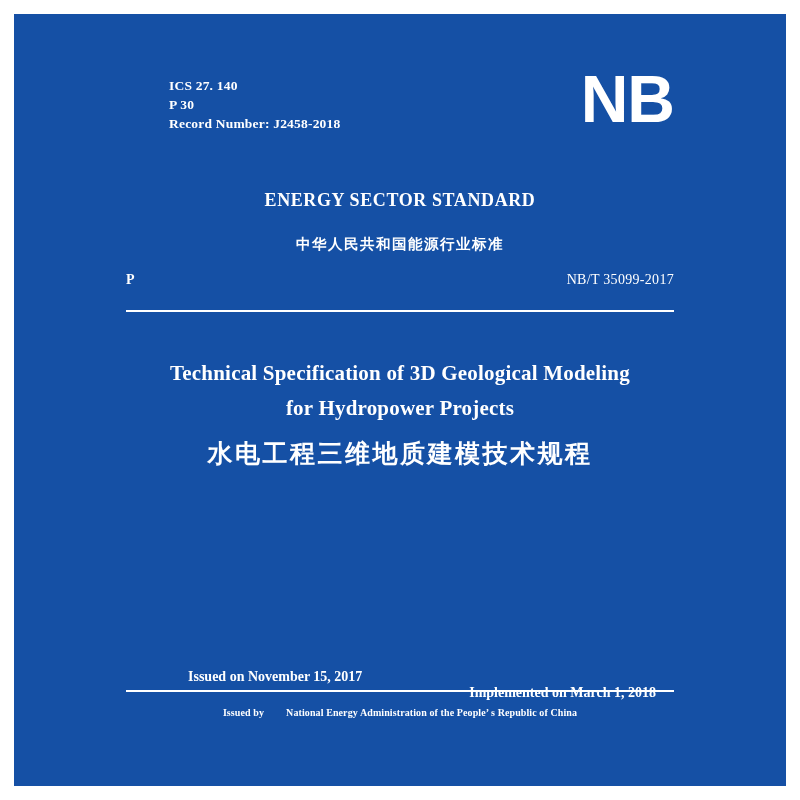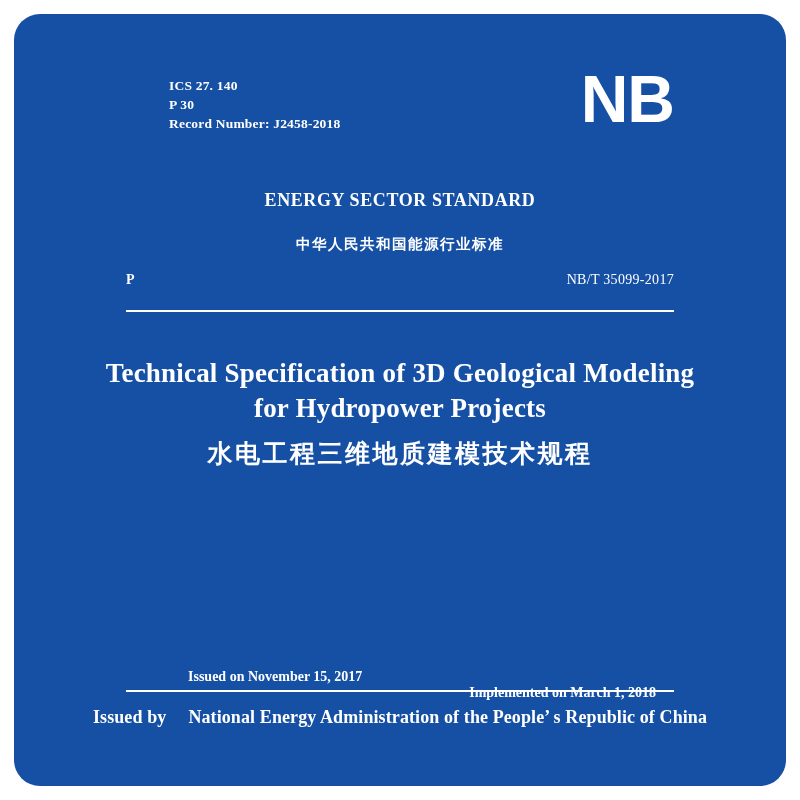--- a/index.html
+++ b/index.html
@@ -21,21 +21,20 @@
     background: #ffffff;
   }
   #cover {
     position: relative;
     width: 772px;
     height: 772px;
     background: #1550a5;
     box-sizing: border-box;
     color: #ffffff;
     overflow: hidden;
-    border-radius: 26px;
   }
   
   .top-row {
     position: absolute;
     left: 0;
     top: 62px;
     width: 100%;
     height: 90px;
   }
   .ics-block {
@@ -114,21 +113,21 @@
   
   .main-title {
     position: absolute;
     left: 60px;
     right: 60px;
     top: 342px;
     text-align: center;
   }
   .mt-en {
     font-weight: bold;
-    font-size: 27px;
+    font-size: 21px;
     line-height: 35px;
     letter-spacing: 0.2px;
   }
   .mt-cn {
     font-weight: bold;
     font-size: 25px;
     line-height: 40px;
     letter-spacing: 2.5px;
     margin-top: 8px;
   }
@@ -154,21 +153,21 @@
     top: 16px;
   }
   
   .issuer {
     position: absolute;
     left: 0;
     right: 0;
     top: 693px;
     text-align: center;
     font-weight: bold;
-    font-size: 18px;
+    font-size: 10px;
     letter-spacing: 0.1px;
   }
   .issuer .lead {
     margin-right: 22px;
   }
 </style>
 </head>
 <body>
 
 <div id="page">

